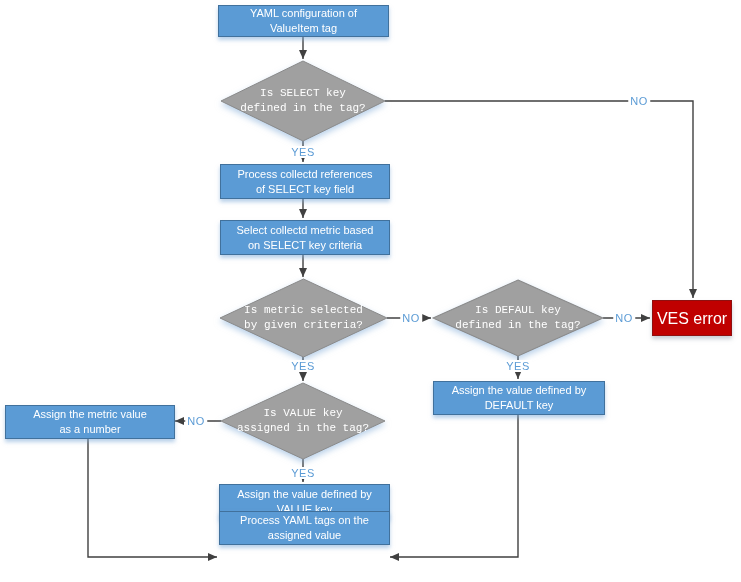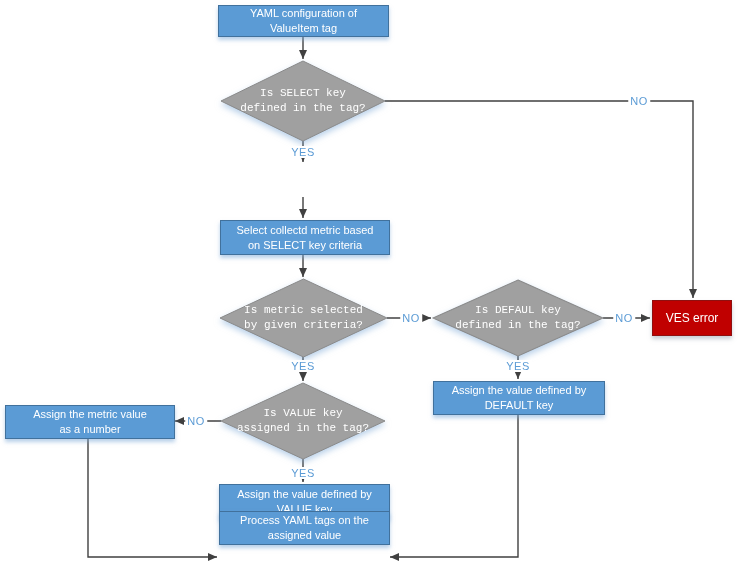--- a/index.html
+++ b/index.html
@@ -47,21 +47,21 @@
   }
   .process {
     background: var(--process-fill, #5B9BD5);
     border: 1px solid var(--process-border, #41719C);
     box-shadow: 0 3px 4px rgba(125, 170, 215, 0.55);
   }
   .error {
     background: var(--error-fill, #C00000);
     border: 1px solid var(--error-border, #8F1010);
     box-shadow: 0 3px 4px rgba(150, 160, 175, 0.5);
-    font-size: 12px;
+    font-size: 16px;
   }
   .decision { background: transparent; border: none; font-family: Liberation Mono, monospace; }
   .decision svg {
     position: absolute;
     left: 0; top: 0;
     width: 100%; height: 100%;
     overflow: visible;
     filter: drop-shadow(0 3px 3px rgba(125, 170, 215, 0.55));
     z-index: 1;
   }
@@ -115,20 +115,24 @@
   </div>
 
   <div class="node decision" style="left:221px;top:61px;width:164px;height:80px">
     <svg viewBox="0 0 100 100" preserveAspectRatio="none">
       <polygon points="50,0 100,50 50,100 0,50" vector-effect="non-scaling-stroke"></polygon>
     </svg>
     <span class="node-label">Is SELECT key
 defined in the tag?</span>
   </div>
 
+  <div class="node process" style="left:220px;top:164px;width:168px;height:33px">
+    <span class="node-label">Process collectd references
+of SELECT key field</span>
+  </div>
 
   <div class="node decision" style="left:220px;top:279px;width:167px;height:78px">
     <svg viewBox="0 0 100 100" preserveAspectRatio="none">
       <polygon points="50,0 100,50 50,100 0,50" vector-effect="non-scaling-stroke"></polygon>
     </svg>
     <span class="node-label">Is metric selected
 by given criteria?</span>
   </div>
 
   <div class="node process" style="left:220px;top:220px;width:168px;height:33px">

